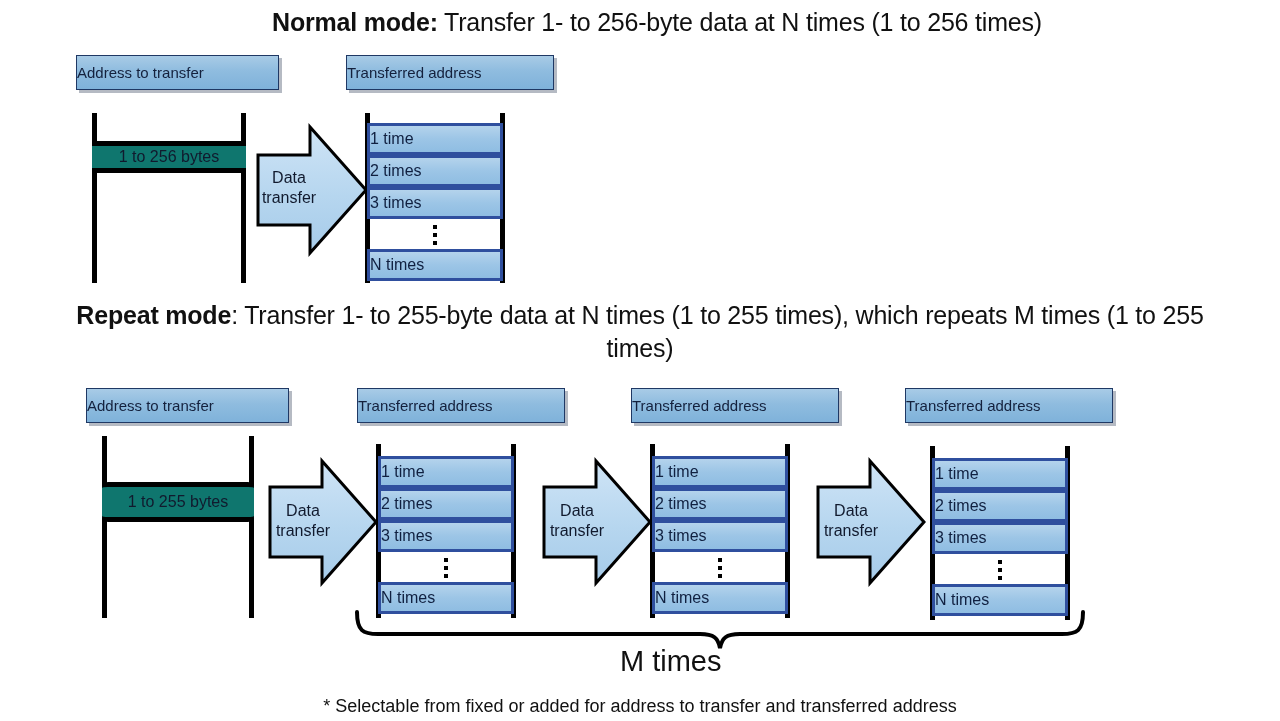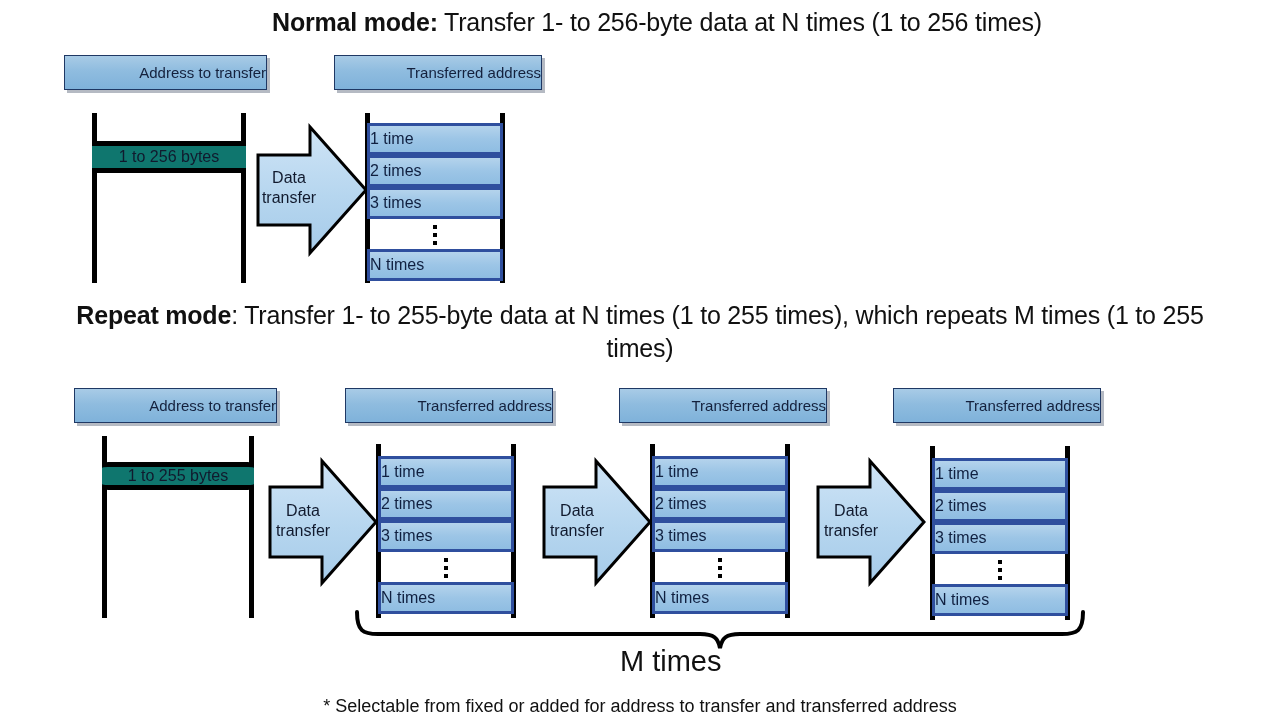--- a/index.html
+++ b/index.html
@@ -45,24 +45,25 @@
 
   
   .title-box {
     position: absolute;
     box-sizing: border-box;
     background: linear-gradient(to bottom, #a8cbe6 0%, #8fbcdf 45%, #7fb2da 100%);
     border: 1px solid #1f3864;
     box-shadow: 3px 3px 0 0 rgba(120,130,145,0.55);
     display: flex;
     align-items: center;
-    justify-content: flex-end;
+    justify-content: flex-start;
     font-size: 15px;
     color: #14213d;
     white-space: nowrap;
+    margin-left: 12px;
   }
 
   
   .rail {
     position: absolute;
     background: #000000;
     width: 5px;
   }
 
   
@@ -232,21 +233,21 @@
   <span class="strong">Repeat mode</span><span>: Transfer 1- to 255-byte data at N times (1 to 255 times), which repeats  M times (1 to 255 times)</span>
 </div>
 
 <div class="title-box" style="left:74px; top:388px; width:203px; height:35px;">
   <span>Address to transfer</span>
 </div>
 
 <div class="rail" style="left:102px; top:436px; height:182px;"></div>
 <div class="rail" style="left:249px; top:436px; height:182px;"></div>
 
-<div class="byte-band" style="left:102px; top:462px; width:152px; height:28px;border-radius:6px;">
+<div class="byte-band" style="left:102px; top:482px; width:152px; height:40px;border-radius:6px;">
   <span>1 to 255 bytes</span>
 </div>
 
 <div class="arrow-label" style="left:272px; top:501px; width:62px;">
   <div>Data</div>
   <div>transfer</div>
 </div>
 
 <div class="title-box" style="left:345px; top:388px; width:208px; height:35px;">
   <span>Transferred address</span>

